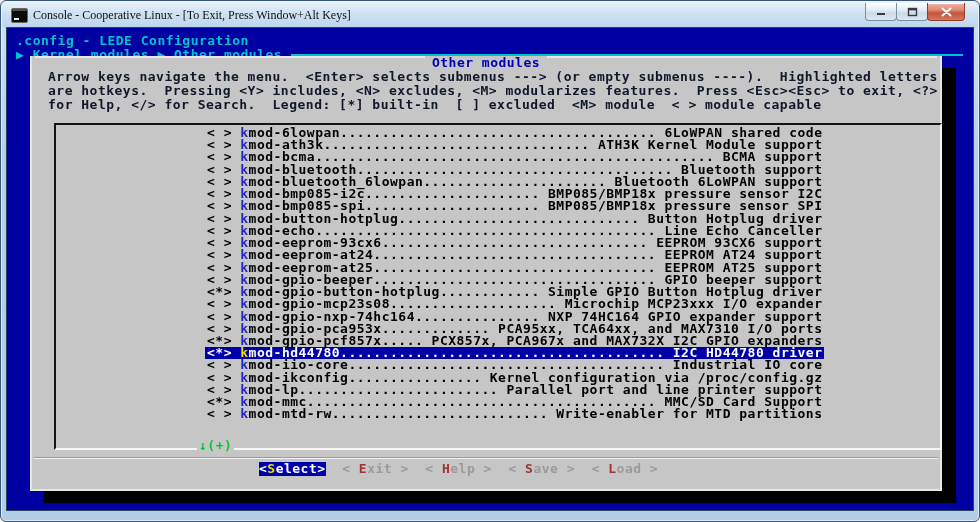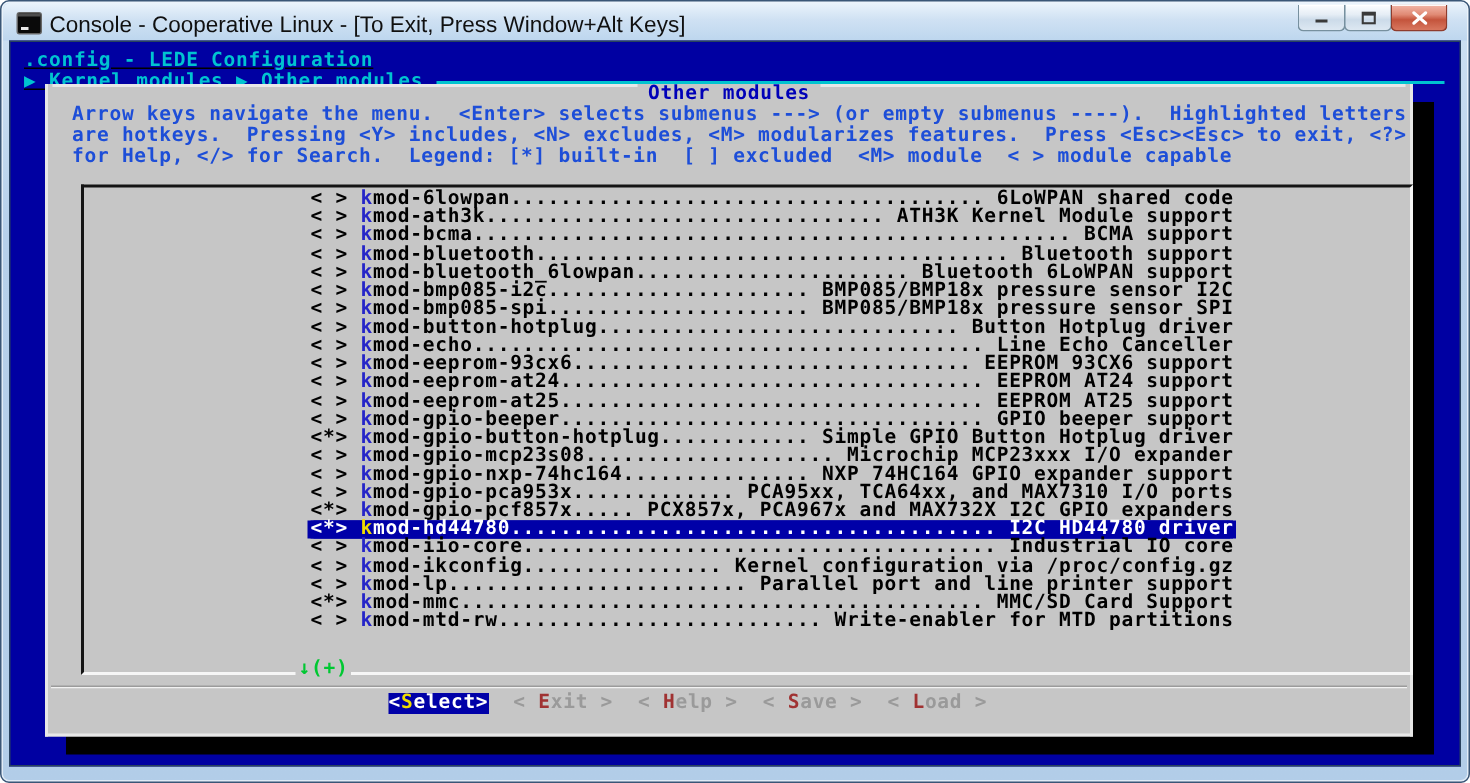--- a/index.html
+++ b/index.html
@@ -9,21 +9,21 @@
   .window{
     position:absolute;left:0;top:0;width:978px;height:520px;
     background:linear-gradient(#cfe2f4,#b6d0ea 30%,#b2cde8);
     border:1px solid #3a5676;border-radius:6px;
     box-shadow:inset 0 0 0 1px rgba(255,255,255,.6);
   }
   .titlebar{
     position:absolute;left:1px;top:1px;right:1px;height:25px;
     border-radius:5px 5px 0 0;
     background:linear-gradient(#eaf3fb,#cfe1f3 45%,#bdd6ee);
-    font-family:Liberation Sans, sans-serif;font-size:15px;color:#101010;
+    font-family:Liberation Serif, serif;font-size:12px;color:#101010;
   }
   .app-icon{
     position:absolute;left:9px;top:6px;width:15px;height:13px;
     background:#0a0a0a;border:1px solid #666;border-radius:2px;
   }
   .app-icon::after{content:"";position:absolute;left:2px;bottom:2px;width:5px;height:2px;background:#e8e8e8;}
   .app-icon::before{content:"";position:absolute;left:0;top:0;right:0;height:2px;background:#4d4d4d;}
   .title-text{position:absolute;left:31px;top:6px;white-space:nowrap;}
   .controls{position:absolute;top:1px;right:13px;display:flex;}
   .cbtn{
@@ -35,40 +35,40 @@
   .cbtn.min,.cbtn.max{width:30px;}
   .cbtn.close{
     width:36px;
     background:linear-gradient(#f2b8aa,#e08a74 40%,#c4543c 60%,#d8775f);
     border-color:#8f3c2d;
   }
 
   
   .client{
     position:absolute;left:5px;top:26px;right:5px;bottom:10px;
-    background:var(--console-bg,#0000a2);border:1px solid #28425e;text-decoration:underline;
+    background:var(--console-bg,#0000a2);border:1px solid #28425e;
   }
   .console{position:relative;width:100%;height:100%;}
   .t{font-family:"DejaVu Sans Mono",monospace;font-weight:bold;font-size:13px;letter-spacing:.49px;}
 
   .hdr{padding:6px 0 0 9px;line-height:14px;color:var(--cyan,#00c3d0);white-space:pre;}
   .crumbrow{display:flex;align-items:center;padding-left:9px;line-height:14px;color:var(--cyan,#00c3d0);white-space:pre;}
   .crumbrule{flex:1;height:2px;background:var(--cyan,#00c3d0);margin:0 10px 0 9px;}
 
   
   .dialog{
     position:absolute;left:23px;top:28px;width:908px;height:433px;
     background:var(--dialog-bg,#c6c6c6);
     border:2px solid #e7e7e7;border-top:none;
     box-shadow:14px 12px 0 #000;
   }
   .dlg-titlerow{display:flex;height:13px;padding:0 3px;}
   .dlg-titlerow .ln{flex:1;height:2px;background:#e7e7e7;}
   .dlg-title{color:var(--title-blue,#0000b8);padding:0 7px;line-height:13px;white-space:pre;}
-  .instr{margin:1px 0 0 16px;line-height:14px;color:#1d4ed8;}
+  .instr{margin:1px 0 0 16px;line-height:14px;color:#0f172a;}
   .instr div{white-space:pre;}
 
   .listbox{
     position:absolute;left:22px;top:67px;width:884px;height:321px;
     border:2px solid;border-color:#141414 #f6f6f6 #f6f6f6 #141414;
     padding-top:2px;overflow:hidden;background:var(--dialog-bg,#c6c6c6);
   }
   .row{line-height:12.23px;white-space:pre;width:max-content;margin-left:151px;color:#000;}
   .row .hk{color:var(--hotkey-blue,#2525c8);}
   .row.sel{background:var(--selected-bg,#0000a8);color:#fff;

